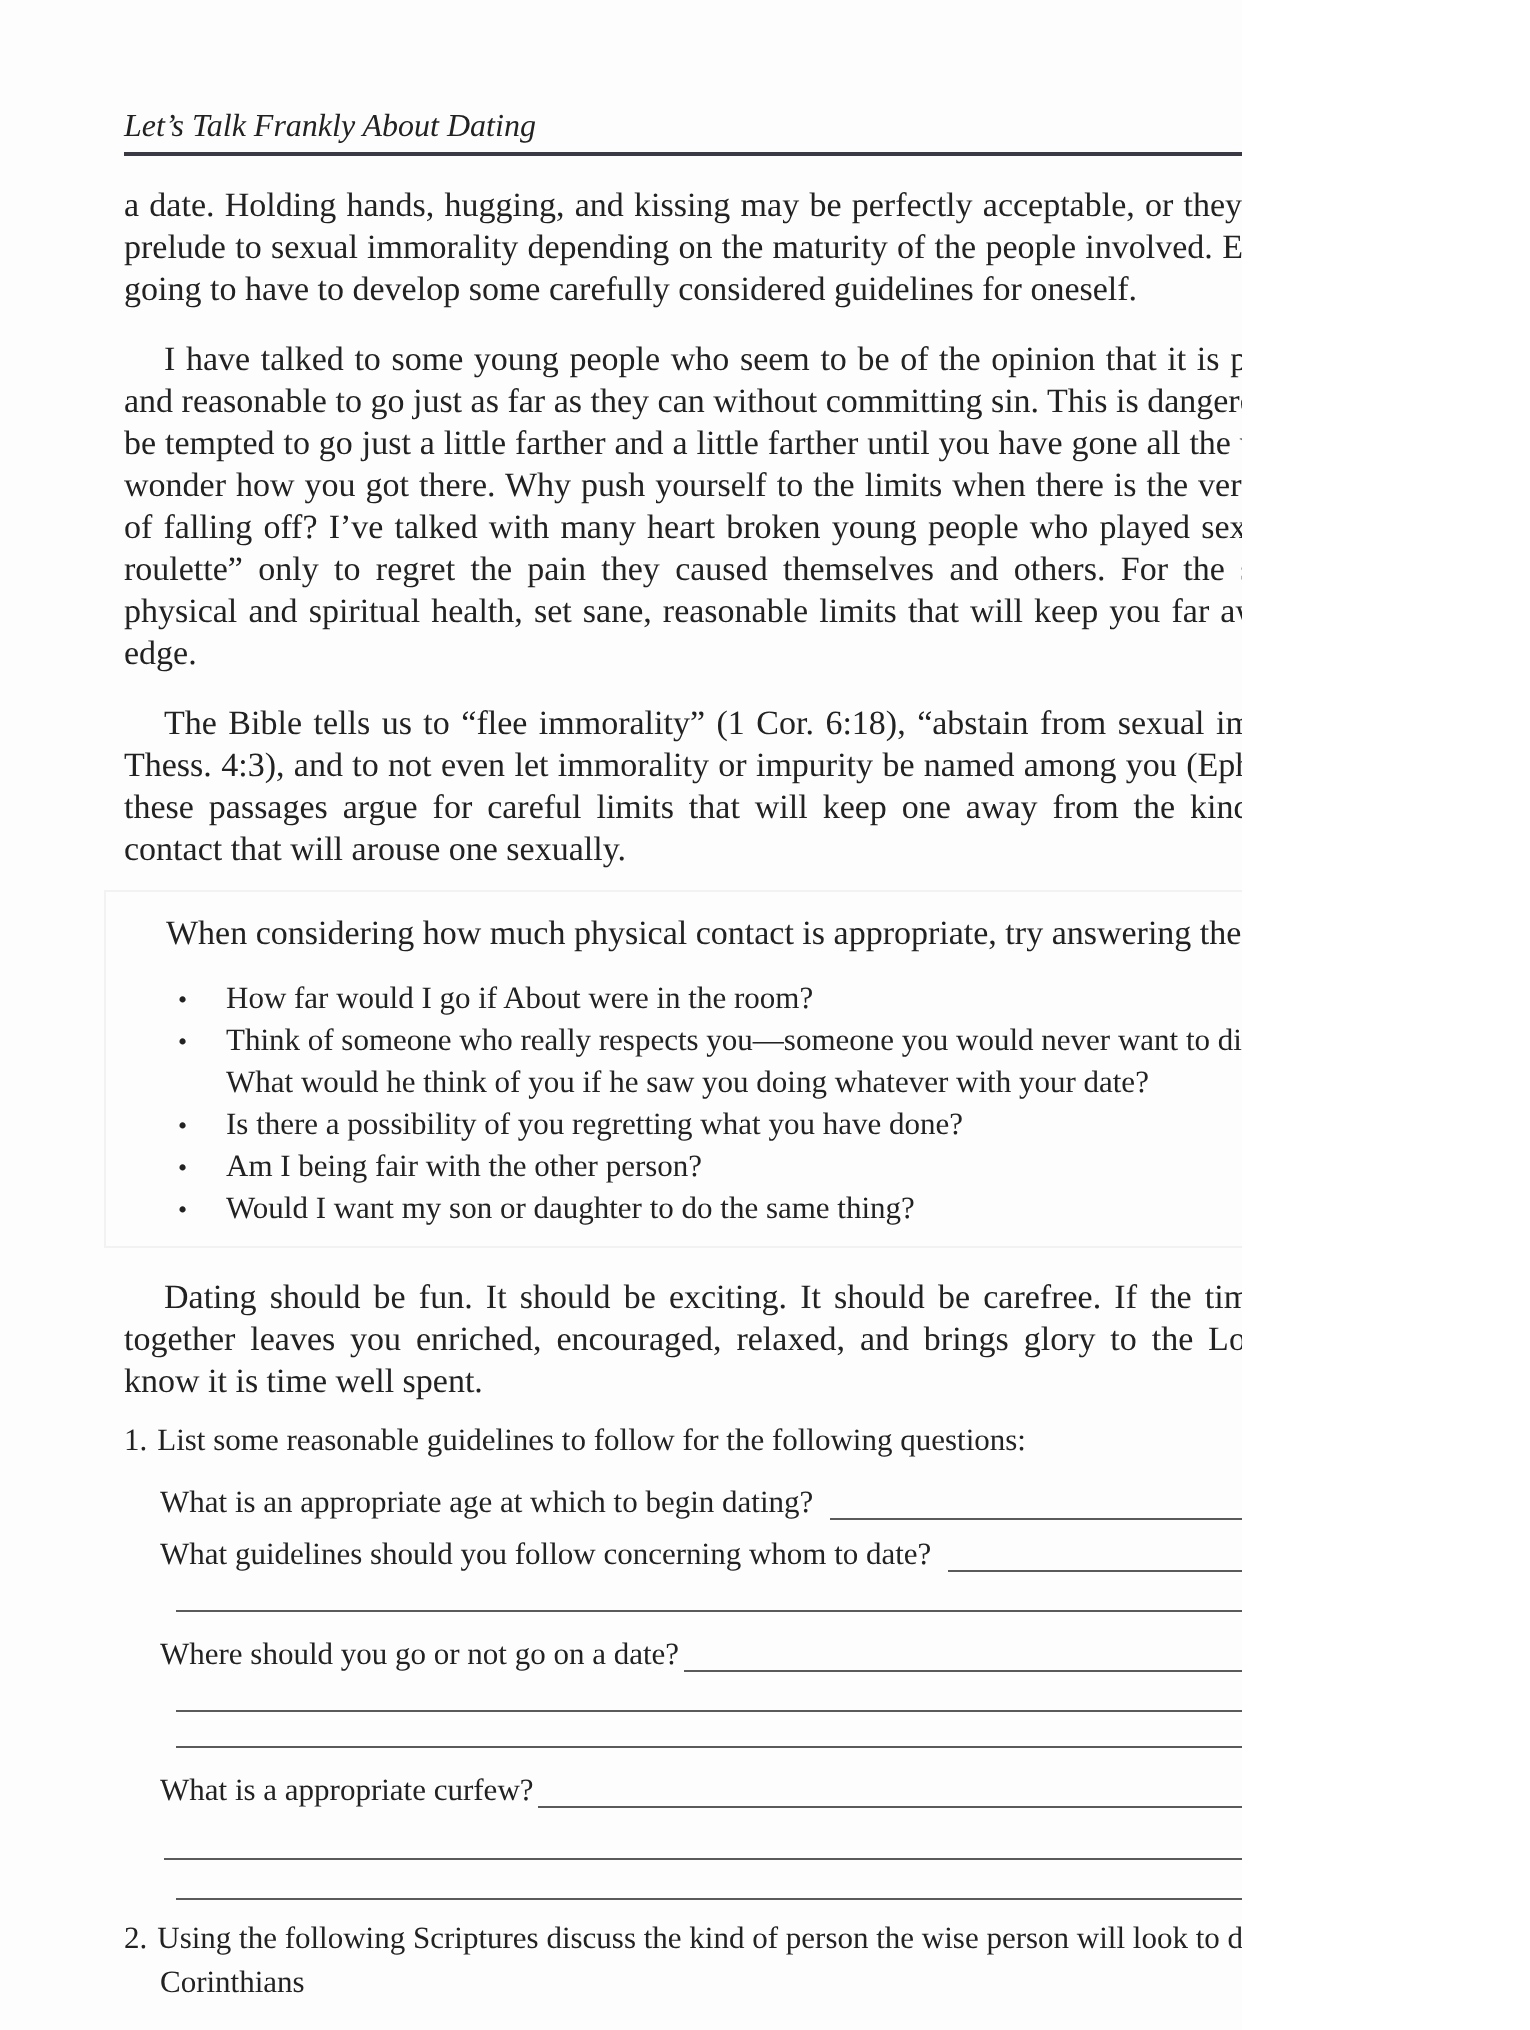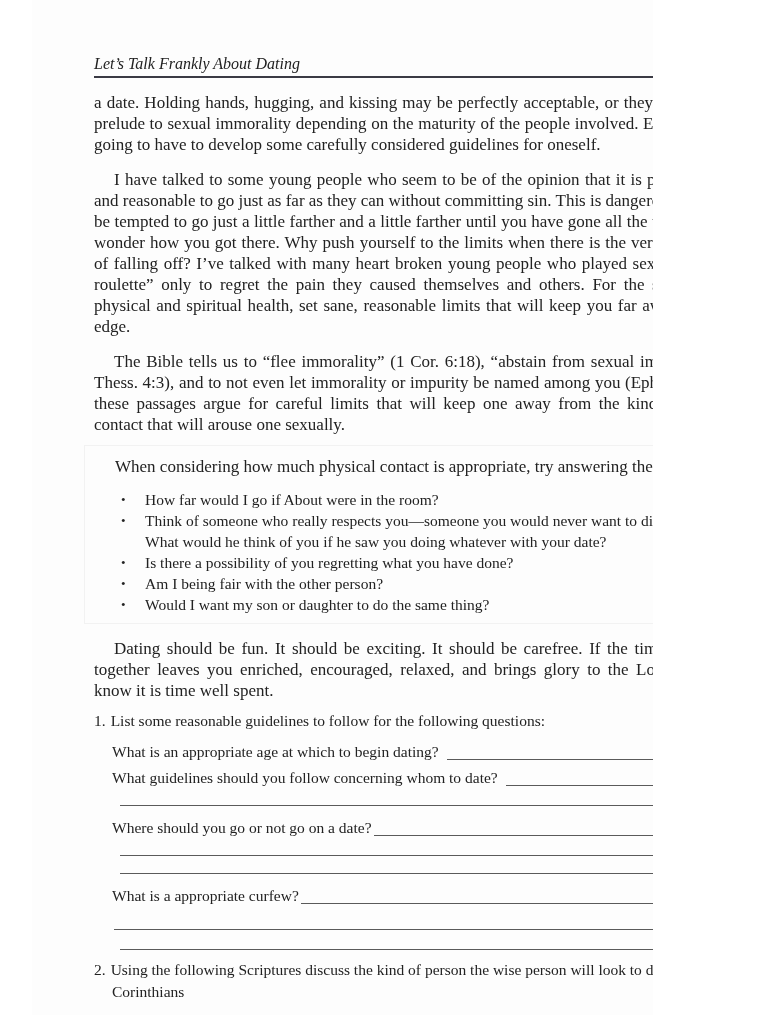--- a/index.html
+++ b/index.html
@@ -14,21 +14,20 @@
     font-family: "Liberation Serif", "DejaVu Serif", serif;
     color: var(--ink);
   }
   .page {
     position: relative;
     width: 621px;
     height: 1015px;
     background: var(--paper);
     padding: 55px 0 0 62px;
     overflow: hidden;
-    margin-left: 32px;
   }
   
   .hdr {
     width: 686px;
     display: flex;
     justify-content: space-between;
     align-items: flex-end;
     border-bottom: 2px solid var(--rule);
     padding-bottom: 3px;
   }

